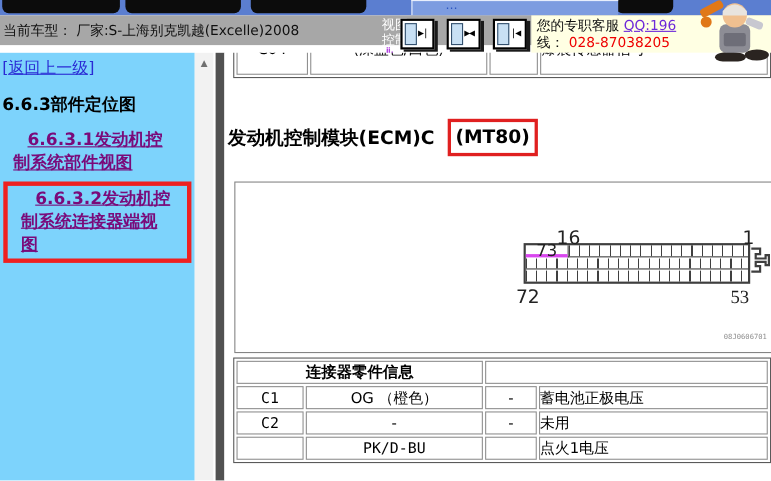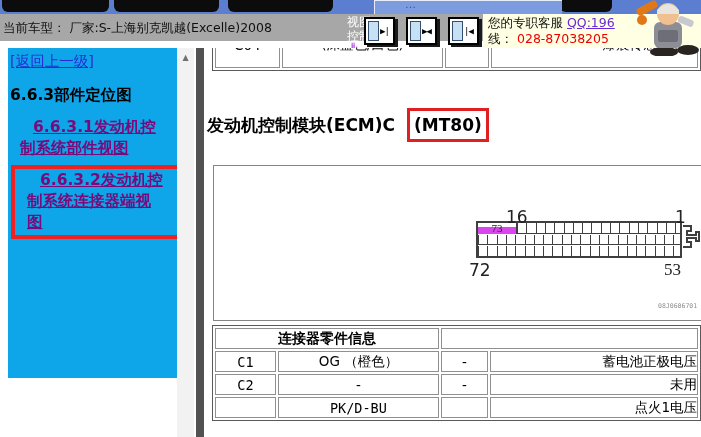--- a/index.html
+++ b/index.html
@@ -29,21 +29,21 @@
   .b1 { left:364px; } .b2 { left:406px; } .b3 { left:448px; }
 
   .service-box { position:absolute; left:483px; top:0; width:218px; height:34px;
                  background:#ffffe3; font-size:12.5px; color:#101010; padding:1px 0 0 5px; line-height:16px; }
   .qq-link { color:#6d28d9; text-decoration:underline; cursor:pointer; }
   .phone { color:#ee0000; }
 
   .mascot { position:absolute; left:612px; top:0; width:89px; height:56px; z-index:30; }
 
   
-  .sidebar { position:absolute; left:8px; top:48px; width:177px; height:330px; background:#0ea5e9; }
+  .sidebar { position:absolute; left:0; top:48px; width:177px; height:389px; background:#7dd3fc; }
   .back-link { display:block; margin:4px 0 0 2px; font-size:14.5px; color:#2a2ad4;
                text-decoration:underline; cursor:pointer; }
   .side-heading { margin:14px 0 0 2px; font-size:15.5px; font-weight:bold; color:#000; }
   .side-link { display:block; margin:11px 0 0 0; padding-left:12px; font-size:15.5px; font-weight:bold;
                color:#7a0a7a; text-decoration:underline; line-height:21px; white-space:pre-line;
                text-indent:13px; cursor:pointer; }
   .red-box { margin:6px 0 0 3px; width:171px; border:4px solid #ee2020; padding:1px 0 2px 0; }
   .red-box .side-link { margin:0; }
 
   
@@ -51,39 +51,39 @@
   .scroll-up { position:absolute; left:0; top:2px; width:17px; height:16px; text-align:center;
                font-size:8px; color:#707070; line-height:16px; cursor:pointer; }
   .splitter { position:absolute; left:196px; top:48px; width:8px; height:389px; background:#525252; cursor:col-resize; }
 
   
   .main { position:absolute; left:204px; top:48px; width:497px; height:389px; background:#fff; overflow:hidden; }
 
   table.grid { border-collapse:separate; border-spacing:2px; border:1px solid #5a5a5a; table-layout:fixed; }
   table.grid td { border:1px solid #909090; font-size:13.5px; color:#000; text-align:center;
                   overflow:hidden; white-space:nowrap; }
-  table.grid td.desc { text-align:right; padding-left:0; }
+  table.grid td.desc { text-align:left; padding-left:0; }
   table.grid td.hdr { font-weight:bold; font-size:14px; }
 
   .ptable { position:absolute; left:8px; top:-29px; }
   .ptable td { height:46px; vertical-align:middle; }
 
   .title-row { position:absolute; left:3px; top:60px; display:flex; align-items:center; }
   .page-title { font-size:17px; font-weight:bold; color:#000; white-space:nowrap; }
   .badge { margin-left:12px; border:3px solid #e02020; padding:4px 4px; font-size:17px;
            font-weight:bold; color:#000; white-space:nowrap; }
 
   .diagram-box { position:absolute; left:9px; top:117px; width:512px; height:156px;
                  border:1px solid #858585; }
   .conn-body { position:absolute; left:262px; top:55px; width:206px; height:37px;
                border:2px solid #3f3f3f; background:#fff; }
   .cells { position:absolute; background-image:repeating-linear-gradient(90deg,#3f3f3f 0,#3f3f3f 1px,transparent 1px,transparent 9.3px); }
   .rowA { left:38px; top:0; width:164px; height:11px; border-bottom:1px solid #3f3f3f; border-left:1px solid #3f3f3f; }
-  .cell73 { position:absolute; left:0; top:0; width:38px; height:11px; border-bottom:7px solid #d946ef;
-            font-size:11px; text-align:center; line-height:11px; color:#222;font-family:Liberation Serif, serif; }
+  .cell73 { position:absolute; left:0; top:0; width:38px; height:11px; border-bottom:3px solid #d946ef;
+            font-size:15px; text-align:center; line-height:11px; color:#222; }
   .rowB { left:0; top:12px; width:202px; height:10px; border-bottom:1px solid #3f3f3f; }
   .rowC { left:0; top:23px; width:202px; height:10px; }
   .pinlbl { position:absolute; font-size:17px; color:#222; }
   .bracket { position:absolute; left:468px; top:58px; }
   .fig-code { position:absolute; left:444px; top:136px; font-size:6.5px; color:#8d8d8d;
               font-family:"DejaVu Sans Mono",monospace; }
 
   .info-table { position:absolute; left:8px; top:277px; }
   .info-table td { height:21px;margin-left:44px; }
   .mono { font-family:"DejaVu Sans Mono",monospace; font-size:13px; }

